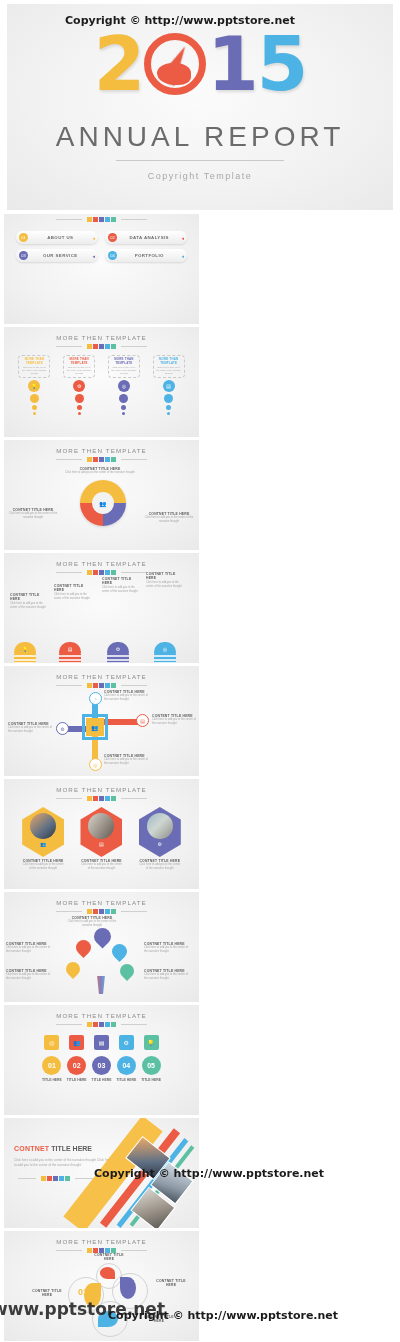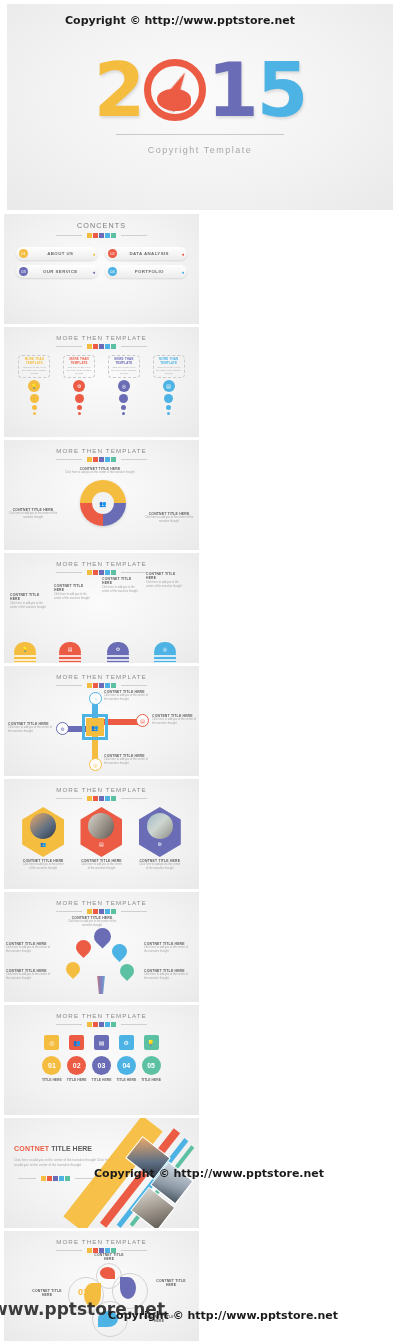--- a/index.html
+++ b/index.html
@@ -68,30 +68,30 @@
   <div class="slide hero">
     <div class="hero-inner">
       <div class="year">
         <span class="d2">2</span>
         <span class="globe">
             <i class="rocket"></i>
           </span>
         <span class="d1">1</span>
         <span class="d5">5</span>
       </div>
+      <div class="ann">ANNUAL   REPORT</div>
       <div class="ann-rule"></div>
       <div class="sub">Copyright   Template</div>
     </div>
     <div class="wm" style="left:58px;top:10px;font-size:11px;">Copyright © http://www.pptstore.net</div>
   </div>
 
   <div class="grid" style="margin-top:4px;">
 
     <div class="slide cell">
-      <div class="s-title big">CONCENTS</div>
       <div class="chips">
           <span class="ln"></span>
           <i class="c1"></i>
           <i class="c2"></i>
           <i class="c3"></i>
           <i class="c4"></i>
           <i class="c5"></i>
           <span class="ln"></span>
         </div>
       <div style="display:grid;grid-template-columns:1fr 1fr;gap:5px 7px;padding:9px 12px 0;">

